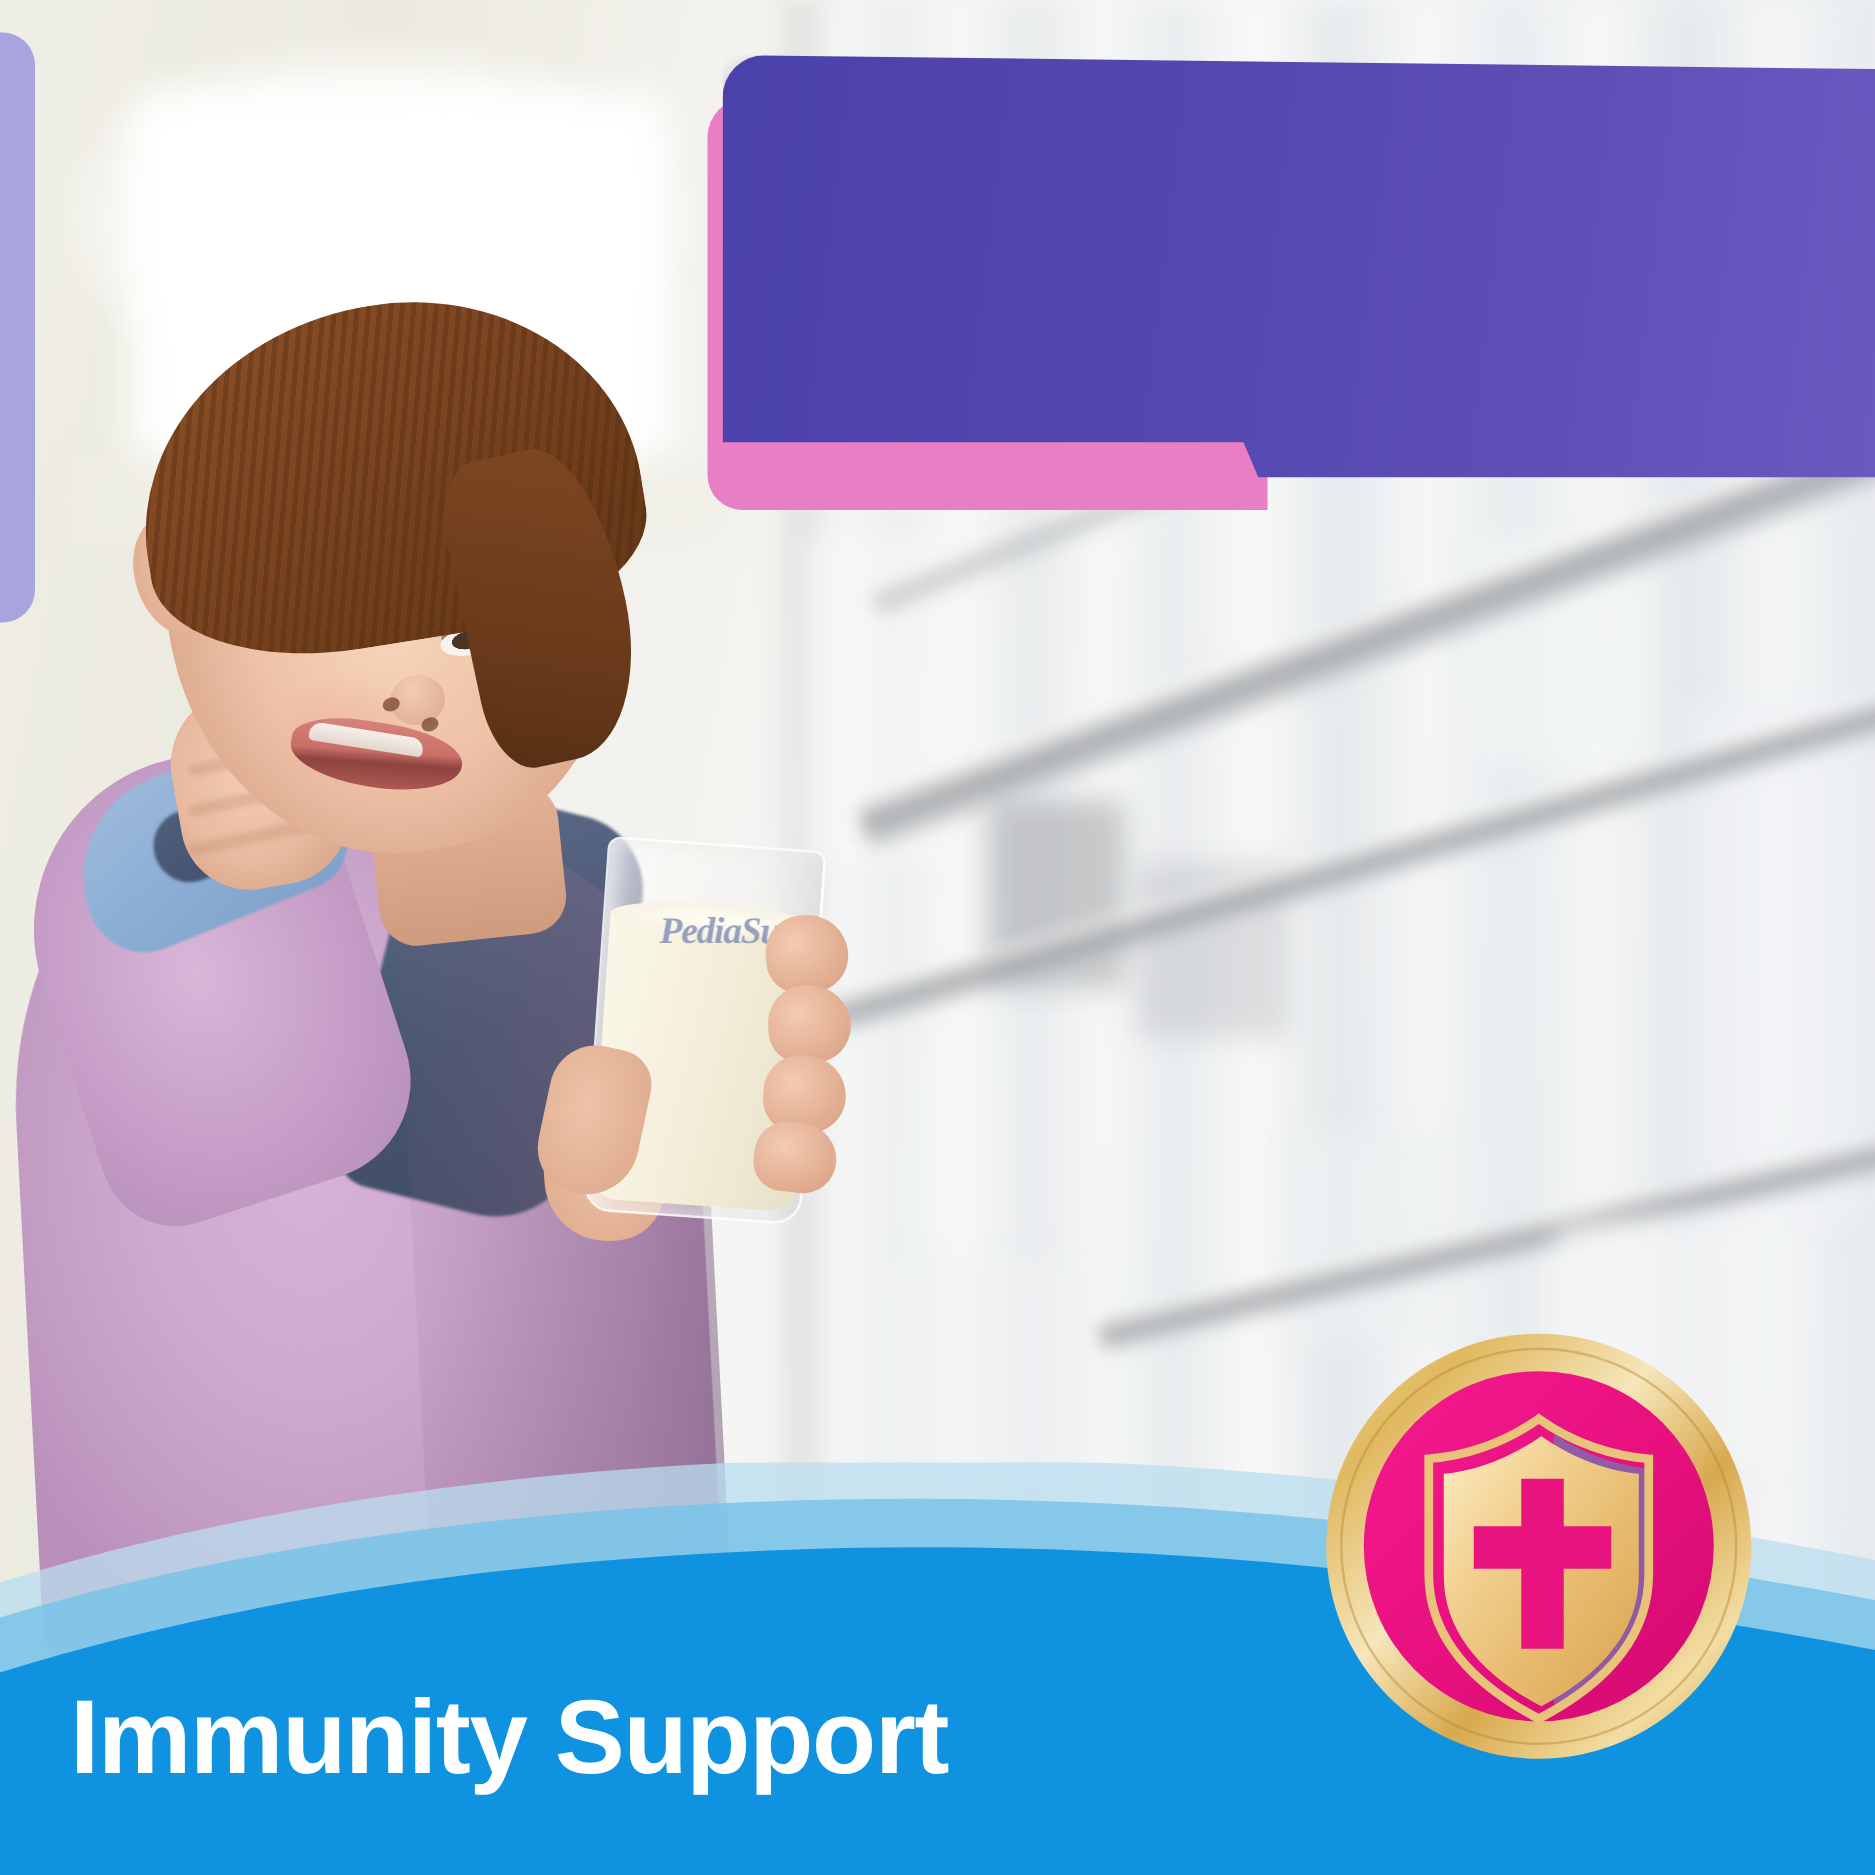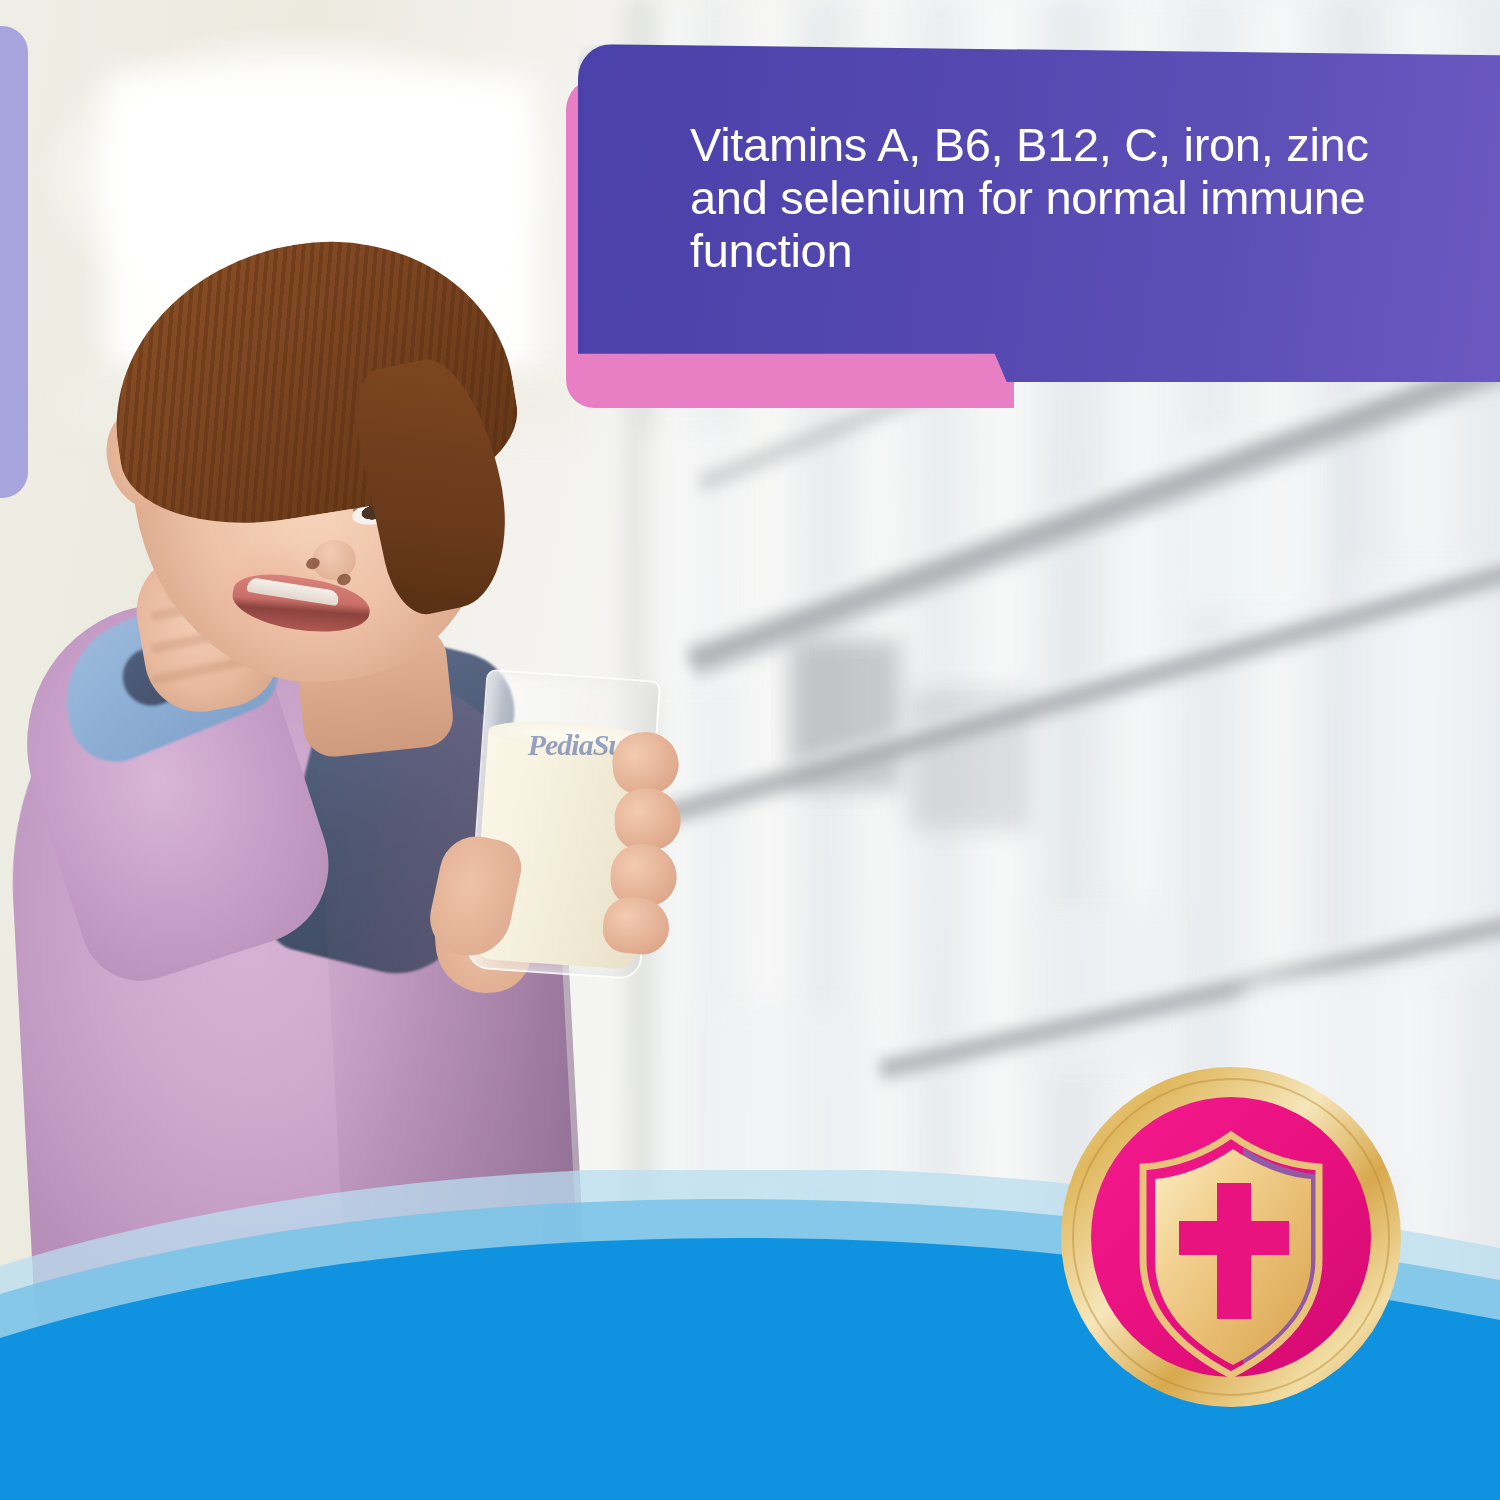--- a/index.html
+++ b/index.html
@@ -397,30 +397,30 @@
         <div class="finger f1"></div>
         <div class="finger f2"></div>
         <div class="finger f3"></div>
         <div class="finger f4"></div>
       </div>
     </div>
   </div>
 
   <div class="banner-pink"></div>
   <div class="banner"></div>
-  <div class="banner-text">Vitamins A, B6, B12, C, iron, zinc and selenium for normal immune function</div>
 
   <div class="wave">
     <svg viewBox="0 0 1500 330" preserveAspectRatio="none">
       <path d="M0,96 C330,-8 760,-26 1140,22 C1300,42 1420,62 1500,78 L1500,330 L0,330 Z" fill="#b9ddef" opacity="0.75"></path>
       <path d="M0,124 C330,24 770,6 1150,56 C1305,76 1425,96 1500,110 L1500,330 L0,330 Z" fill="#79c3e8" opacity="0.85"></path>
       <path d="M0,168 C340,62 780,44 1160,96 C1310,116 1428,136 1500,150 L1500,330 L0,330 Z" fill="#0f93e0"></path>
     </svg>
   </div>
 
+  <div class="headline">Immunity Support</div>
 
   <div class="badge">
     <svg viewBox="0 0 348 348">
       <defs>
         <linearGradient id="goldRing" x1="0" y1="0" x2="1" y2="1">
           <stop offset="0%" stop-color="#f3dfa8"></stop>
           <stop offset="18%" stop-color="#e0b85f"></stop>
           <stop offset="42%" stop-color="#f6e6bb"></stop>
           <stop offset="62%" stop-color="#d8a94e"></stop>
           <stop offset="82%" stop-color="#f2dda4"></stop>

